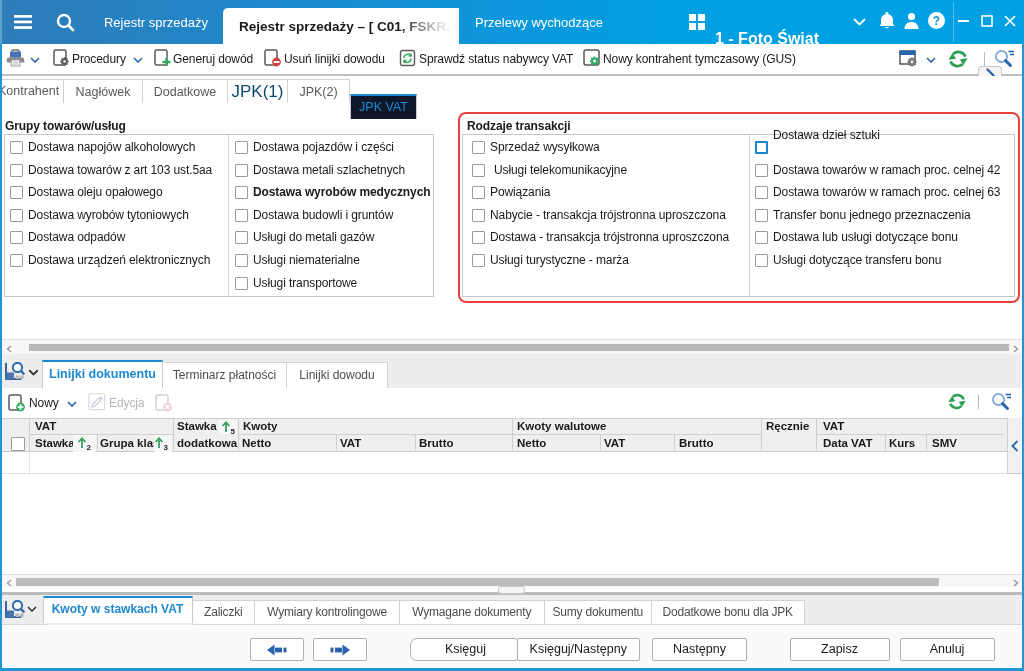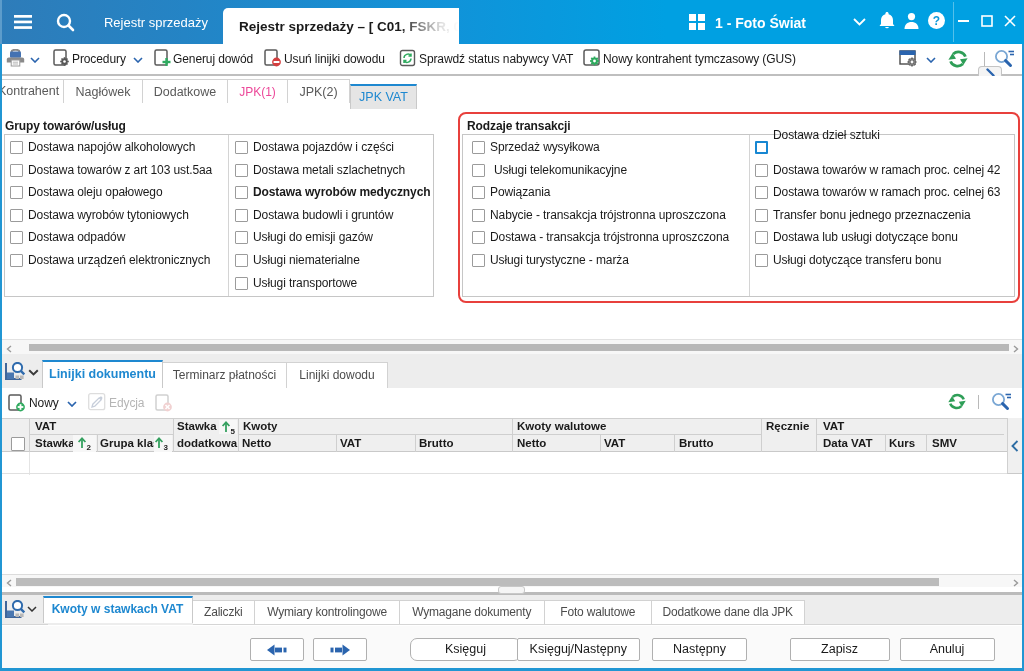--- a/index.html
+++ b/index.html
@@ -30,28 +30,29 @@
     <line x1="12.5" y1="12.5" x2="17" y2="17" stroke="#fff" stroke-width="2.6" stroke-linecap="round"></line>
   </svg>
 
   <div class="abs" style="left:100px;top:0;width:112px;height:42px;line-height:46px;color:#fff;font-size:13px;text-align:center;">Rejestr sprzedaży</div>
 
   <div class="abs" style="left:223px;top:8px;width:236px;height:36px;background:#fff;border-radius:5px 5px 0 0;">
     <div class="abs" style="left:16px;top:0;height:34px;line-height:37px;font-size:13.5px;font-weight:bold;color:#1a1a1a;white-space:nowrap;overflow:hidden;width:219px;">Rejestr sprzedaży – [ C01, FSKR, 0 ]</div>
     <div class="abs" style="left:175px;top:0;width:61px;height:34px;background:linear-gradient(90deg,rgba(255,255,255,0) 0%,rgba(255,255,255,0.85) 70%,#ffffff 100%);"></div>
   </div>
 
+  <div class="abs" style="left:474px;top:0;width:130px;height:42px;line-height:46px;color:#fff;font-size:13px;text-align:center;">Przelewy wychodzące</div>
 
   <svg class="abs" style="left:689px;top:14px;" width="16" height="16" viewBox="0 0 16 16">
     <rect x="0" y="0" width="7" height="7" fill="#fff"></rect>
     <rect x="9" y="0" width="7" height="7" fill="#fff"></rect>
     <rect x="0" y="9" width="7" height="7" fill="#fff"></rect>
     <rect x="9" y="9" width="7" height="7" fill="#fff"></rect>
   </svg>
-  <div class="abs" style="left:715px;top:0;height:42px;line-height:46px;color:#fff;font-size:14px;font-weight:bold;">1 - Foto Świat</div>
+  <div class="abs" style="left:715px;top:16px;height:42px;line-height:46px;color:#fff;font-size:16px;font-weight:bold;text-decoration:underline;">1 - Foto Świat</div>
 
   <svg class="abs" style="left:853px;top:18px;" width="13" height="8" viewBox="0 0 13 8">
     <polyline points="1,1 6.5,6.5 12,1" fill="none" stroke="#fff" stroke-width="1.8"></polyline>
   </svg>
 
   <svg class="abs" style="left:879px;top:12px;" width="16" height="18" viewBox="0 0 16 18">
     <path d="M8 0 C8.9 0 9.6 .7 9.6 1.6 L9.6 2.2 C12.2 2.9 14 5.2 14 8 L14 12 L15.5 14 L.5 14 L2 12 L2 8 C2 5.2 3.8 2.9 6.4 2.2 L6.4 1.6 C6.4 .7 7.1 0 8 0 Z" fill="#fff"></path>
     <path d="M6 15 A2.2 2.2 0 0 0 10 15 Z" fill="#fff"></path>
   </svg>
 
@@ -184,23 +185,23 @@
   <svg class="abs" style="left:986px;top:68px;" width="9" height="9" viewBox="0 0 9 9">
       <line x1="1.5" y1="1.5" x2="7.5" y2="7.5" stroke="#2a64ae" stroke-width="2.4" stroke-linecap="round"></line>
     </svg>
 </div>
 
 <div class="abs" id="tabstrip" style="left:0;top:76px;width:1024px;height:27px;background:#fff;">
   <div class="abs" style="left:-16px;top:2.5px;width:80px;height:24.5px;border:1px solid #d2d2d2;border-bottom:none;"></div>
     <div class="abs" style="left:-2px;top:2.5px;height:24.5px;line-height:24px;font-size:12.5px;color:#595959;white-space:nowrap;">Kontrahent</div>
   <div class="abs" style="left:64px;top:2.5px;width:79px;height:24.5px;border:1px solid #d2d2d2;border-bottom:none;border-left:none;line-height:24px;text-align:center;font-size:12.5px;color:#595959;">Nagłówek</div>
   <div class="abs" style="left:143px;top:2.5px;width:85px;height:24.5px;border:1px solid #d2d2d2;border-bottom:none;border-left:none;line-height:24px;text-align:center;font-size:12.5px;color:#595959;">Dodatkowe</div>
-  <div class="abs" style="left:228px;top:2.5px;width:60px;height:24.5px;border:1px solid #d2d2d2;border-bottom:none;border-left:none;line-height:24px;text-align:center;font-size:12px;color:#ec4899;">JPK(1)</div>
+  <div class="abs" style="left:228px;top:2.5px;width:60px;height:24.5px;border:1px solid #d2d2d2;border-bottom:none;border-left:none;line-height:24px;text-align:center;font-size:17px;color:#0c4a6e;">JPK(1)</div>
   <div class="abs" style="left:288px;top:2.5px;width:62px;height:24.5px;border:1px solid #d2d2d2;border-bottom:none;border-left:none;line-height:24px;text-align:center;font-size:12.5px;color:#595959;">JPK(2)</div>
-  <div class="abs" style="left:350px;top:8px;width:67px;height:25px;border:1px solid #c9c9c9;border-bottom:none;border-top:2.5px solid #1e88d0;background:#e5e5e5;line-height:22px;text-align:center;font-size:12.5px;color:#1e88d0;">JPK VAT</div>
+  <div class="abs" style="left:350px;top:18px;width:67px;height:25px;border:1px solid #c9c9c9;border-bottom:none;border-top:2.5px solid #1e88d0;background:#0f172a;line-height:22px;text-align:center;font-size:12.5px;color:#1e88d0;">JPK VAT</div>
 </div>
 
 <div class="lbl" style="left:5px;top:119px;font-weight:bold;">Grupy towarów/usług</div>
 <div class="abs" style="left:4px;top:134px;width:430px;height:163px;border:1px solid #c6c6c6;"></div>
 <div class="gline" style="left:228px;top:135px;width:1px;height:161px;"></div>
 
 <div class="abs" style="left:458px;top:112px;width:562px;height:191px;border:2.5px solid #e8403c;border-radius:8px;"></div>
 <div class="lbl" style="left:467px;top:119px;font-weight:bold;">Rodzaje transakcji</div>
 <div class="abs" style="left:462px;top:134px;width:553px;height:163px;border:1px solid #c6c6c6;"></div>
 <div class="gline" style="left:749px;top:135px;width:1px;height:161px;"></div>
@@ -220,21 +221,21 @@
 <div class="lbl" style="left:28px;top:253.0px;">Dostawa urządzeń elektronicznych</div>
 <div class="cb" style="left:234.5px;top:141.0px;"></div>
 <div class="lbl" style="left:253px;top:140.0px;">Dostawa pojazdów i części</div>
 <div class="cb" style="left:234.5px;top:163.6px;"></div>
 <div class="lbl" style="left:253px;top:162.6px;">Dostawa metali szlachetnych</div>
 <div class="cb" style="left:234.5px;top:186.2px;"></div>
 <div class="lbl" style="left:253px;top:185.2px;font-weight:bold;">Dostawa wyrobów medycznych</div>
 <div class="cb" style="left:234.5px;top:208.8px;"></div>
 <div class="lbl" style="left:253px;top:207.8px;">Dostawa budowli i gruntów</div>
 <div class="cb" style="left:234.5px;top:231.4px;"></div>
-<div class="lbl" style="left:253px;top:230.4px;">Usługi do emisji gazów</div>
+<div class="lbl" style="left:253px;top:230.4px;">Usługi do metali gazów</div>
 <div class="cb" style="left:234.5px;top:254.0px;"></div>
 <div class="lbl" style="left:253px;top:253.0px;">Usługi niematerialne</div>
 <div class="cb" style="left:234.5px;top:276.6px;"></div>
 <div class="lbl" style="left:253px;top:275.6px;">Usługi transportowe</div>
 <div class="cb" style="left:471.5px;top:141.0px;"></div>
 <div class="lbl" style="left:490px;top:140.0px;">Sprzedaż wysyłkowa</div>
 <div class="cb" style="left:471.5px;top:163.6px;"></div>
 <div class="lbl" style="left:494px;top:162.6px;">Usługi telekomunikacyjne</div>
 <div class="cb" style="left:471.5px;top:186.2px;"></div>
 <div class="lbl" style="left:490px;top:185.2px;">Powiązania</div>
@@ -410,22 +411,22 @@
     <circle cx="13.5" cy="5.5" r="4.6" fill="#fff" stroke="#2f6bad" stroke-width="2"></circle>
     <line x1="16.8" y1="8.8" x2="20.3" y2="12.3" stroke="#2f6bad" stroke-width="2.4"></line>
   </svg>
   <svg class="abs" style="left:27px;top:11px;" width="10" height="6" viewBox="0 0 10 6">
       <polyline points="1,1 5,5 9,1" fill="none" stroke="#333" stroke-width="1.5"></polyline>
     </svg>
   <div class="abs" style="left:42.5px;top:1px;width:150px;height:27px;background:#fff;border:1px solid #c9c9c9;border-top:2.5px solid #1e88d0;border-bottom:none;line-height:23px;text-align:center;font-size:12px;font-weight:bold;color:#1e88d0;">Kwoty w stawkach VAT</div>
   <div class="abs" style="left:192.5px;top:5px;width:62.5px;height:25px;background:#fff;border:1px solid #d2d2d2;border-left:none;border-bottom:none;line-height:23px;text-align:center;font-size:12px;letter-spacing:-0.2px;color:#4c4c4c;">Zaliczki</div>
   <div class="abs" style="left:255px;top:5px;width:145px;height:25px;background:#fff;border:1px solid #d2d2d2;border-left:none;border-bottom:none;line-height:23px;text-align:center;font-size:12px;letter-spacing:-0.2px;color:#4c4c4c;">Wymiary kontrolingowe</div>
   <div class="abs" style="left:400px;top:5px;width:144.5px;height:25px;background:#fff;border:1px solid #d2d2d2;border-left:none;border-bottom:none;line-height:23px;text-align:center;font-size:12px;letter-spacing:-0.2px;color:#4c4c4c;">Wymagane dokumenty</div>
-  <div class="abs" style="left:544.5px;top:5px;width:107.5px;height:25px;background:#fff;border:1px solid #d2d2d2;border-left:none;border-bottom:none;line-height:23px;text-align:center;font-size:12px;letter-spacing:-0.2px;color:#4c4c4c;">Foto walutowe</div>
-  <div class="abs" style="left:652px;top:5px;width:152.5px;height:25px;background:#fff;border:1px solid #d2d2d2;border-left:none;border-bottom:none;line-height:23px;text-align:center;font-size:12px;letter-spacing:-0.2px;color:#4c4c4c;">Dodatkowe dane dla JPK</div>
+  <div class="abs" style="left:544.5px;top:5px;width:107.5px;height:25px;background:#fff;border:1px solid #d2d2d2;border-left:none;border-bottom:none;line-height:23px;text-align:center;font-size:12px;letter-spacing:-0.2px;color:#4c4c4c;">Sumy dokumentu</div>
+  <div class="abs" style="left:652px;top:5px;width:152.5px;height:25px;background:#fff;border:1px solid #d2d2d2;border-left:none;border-bottom:none;line-height:23px;text-align:center;font-size:12px;letter-spacing:-0.2px;color:#4c4c4c;">Dodatkowe bonu dla JPK</div>
   <div class="abs" style="left:0;top:29px;width:47.5px;height:1px;background:#d5d5d5;"></div>
   <div class="abs" style="left:192.5px;top:29px;width:831.5px;height:1px;background:#d5d5d5;"></div>
 </div>
 <div class="abs" id="btnbar" style="left:0;top:626px;width:1024px;height:42px;background:#fafafa;">
   <div class="abs" style="left:250px;top:12px;width:54px;height:23px;background:#fff;border:1px solid #b0b0b0;border-radius:2px;">
     <svg class="abs" style="left:16px;top:5px;" width="20" height="12" viewBox="0 0 20 12">
       <polygon points="0,6 7.5,0.5 7.5,11.5" fill="#2a64ae"></polygon>
       <rect x="8" y="3.6" width="7" height="4.8" fill="#2a64ae"></rect>
       <rect x="16.5" y="3.6" width="3" height="4.8" fill="#2a64ae"></rect>
     </svg>

